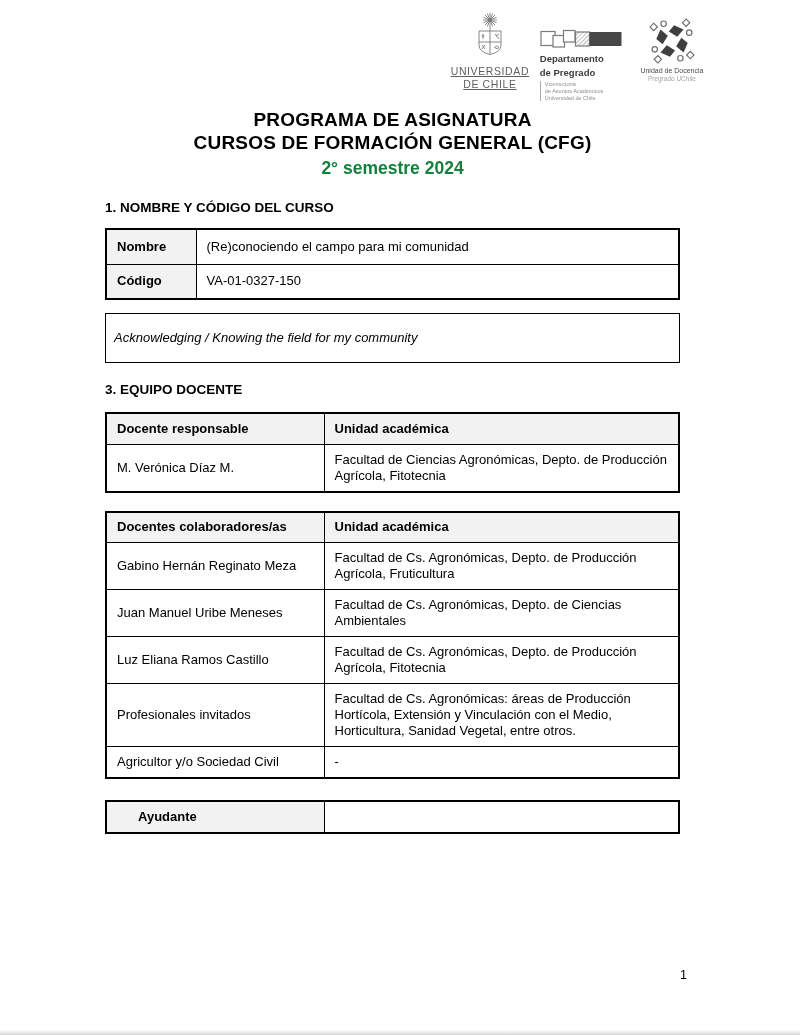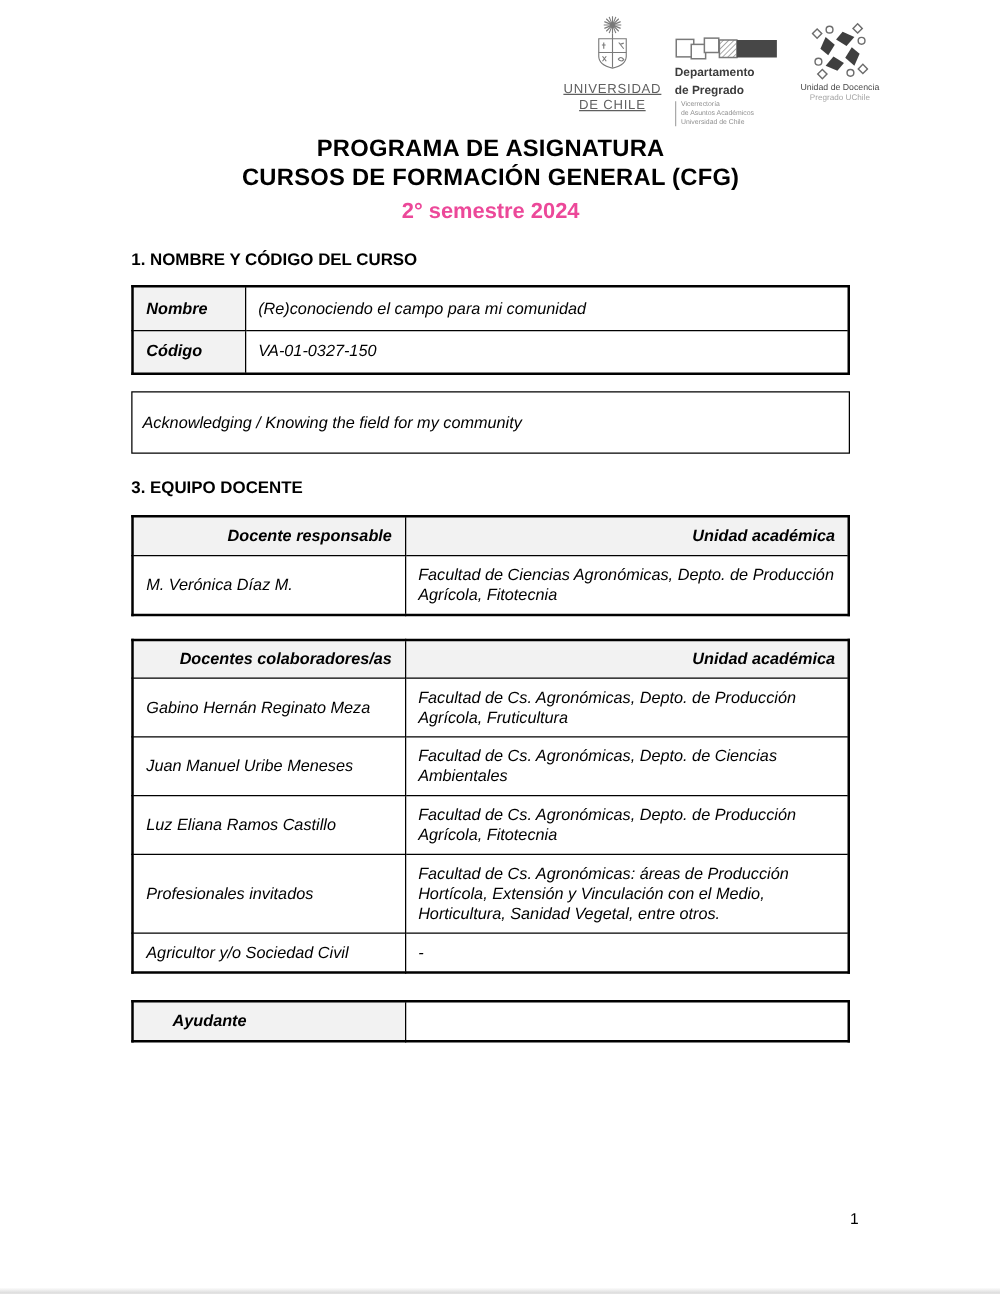--- a/index.html
+++ b/index.html
@@ -22,31 +22,31 @@
   .logo-pregrado .sub div { font-size:5.5px; color:#8f8f8f; line-height:6.8px; }
   .logo-docencia { width:84px; padding-top:6px; }
   .logo-docencia .l1 { font-size:7px; color:#4a4a4a; line-height:9px; margin-top:2px; }
   .logo-docencia .l2 { font-size:6.5px; color:#a5a5a5; line-height:8px; }
 
   
   .content { position:absolute; left:105px; top:0; width:575px; }
 
   .title-block { margin-top:108px; text-align:center; }
   .title-line { font-size:19px; font-weight:bold; line-height:23px; letter-spacing:0.2px; }
-  .semester { font-size:17.5px; font-weight:bold; color:#ec4899; margin-top:4px; line-height:21px; }
+  .semester { font-size:17.5px; font-weight:bold; color:#15803d; margin-top:4px; line-height:21px; }
   .subtitle { font-size:13.5px; line-height:15px; }
   .subtitle-block { margin-top:5px; }
 
   .section-heading { font-size:13.5px; font-weight:bold; margin-top:20px; }
 
   table { border-collapse:collapse; width:575px; table-layout:fixed; }
   table, td, th { border:1px solid #000; }
   table { border-width:2px; }
-  td, th { font-size:13px; vertical-align:middle; padding:6px 10px; line-height:16px;font-style:italic; }
-  th { background:#f2f2f2; font-weight:bold; text-align:right; }
+  td, th { font-size:13px; vertical-align:middle; padding:6px 10px; line-height:16px; }
+  th { background:#f2f2f2; font-weight:bold; text-align:left; }
   .tbl { margin-top:13px; }
   .label-cell { background:#f2f2f2; font-weight:bold; }
   .t1 td { height:35px; }
   .t1 .c1 { width:90px; }
   .t3 .c1 { width:218px; }
   .t3 th { height:31px; }
   .t3 td { padding-top:7px; padding-bottom:7px; }
 
   .en-box { margin-top:13px; border:1.5px solid #000; width:575px;
     font-size:13px; font-style:italic; padding:16px 8px; line-height:16px; }

